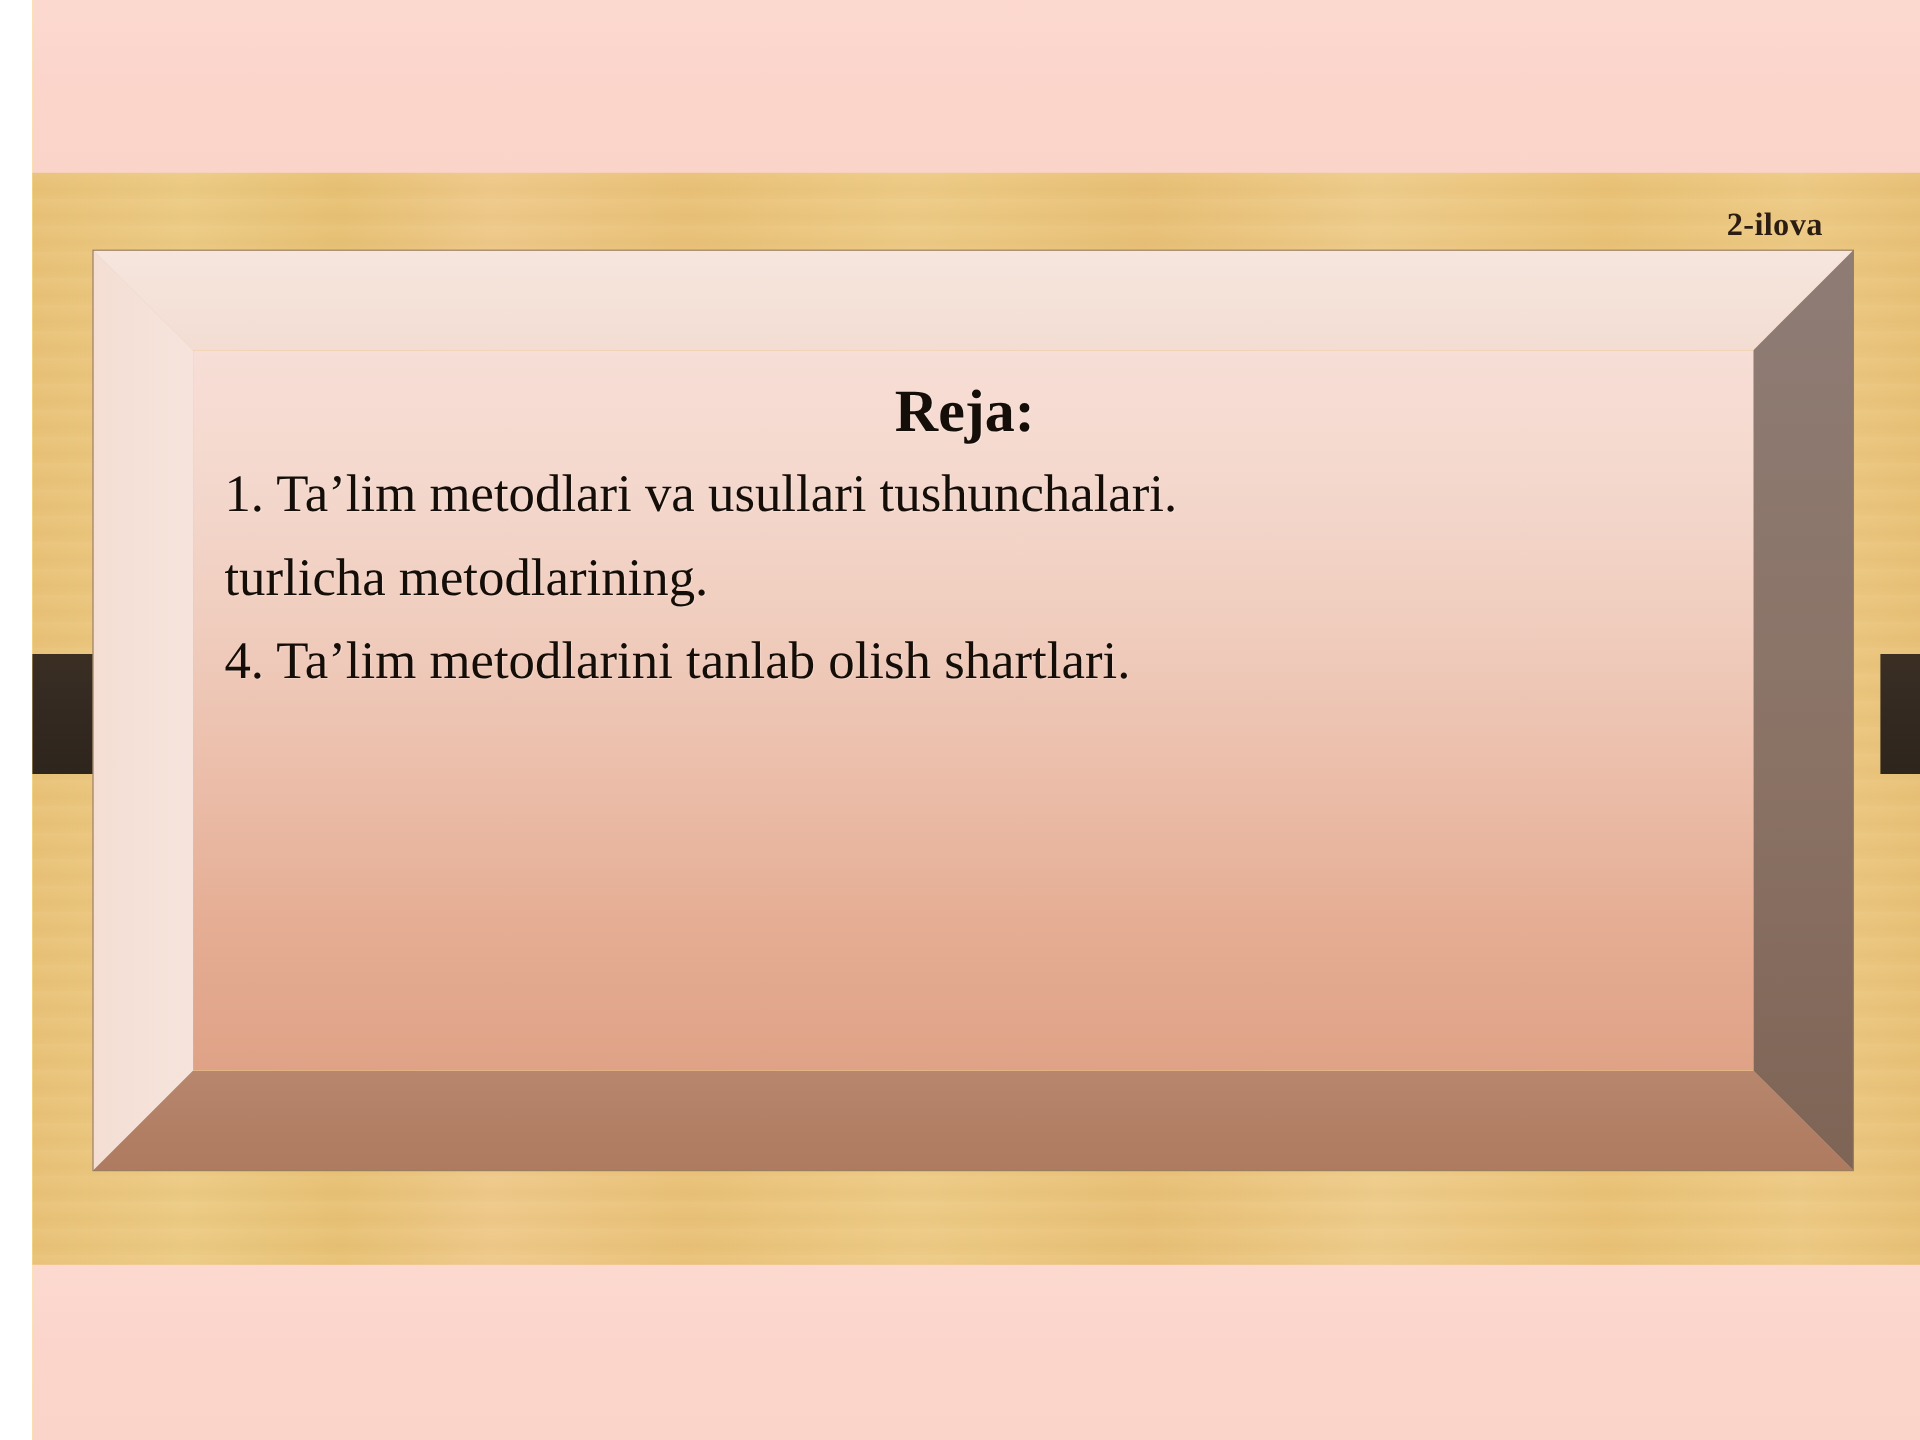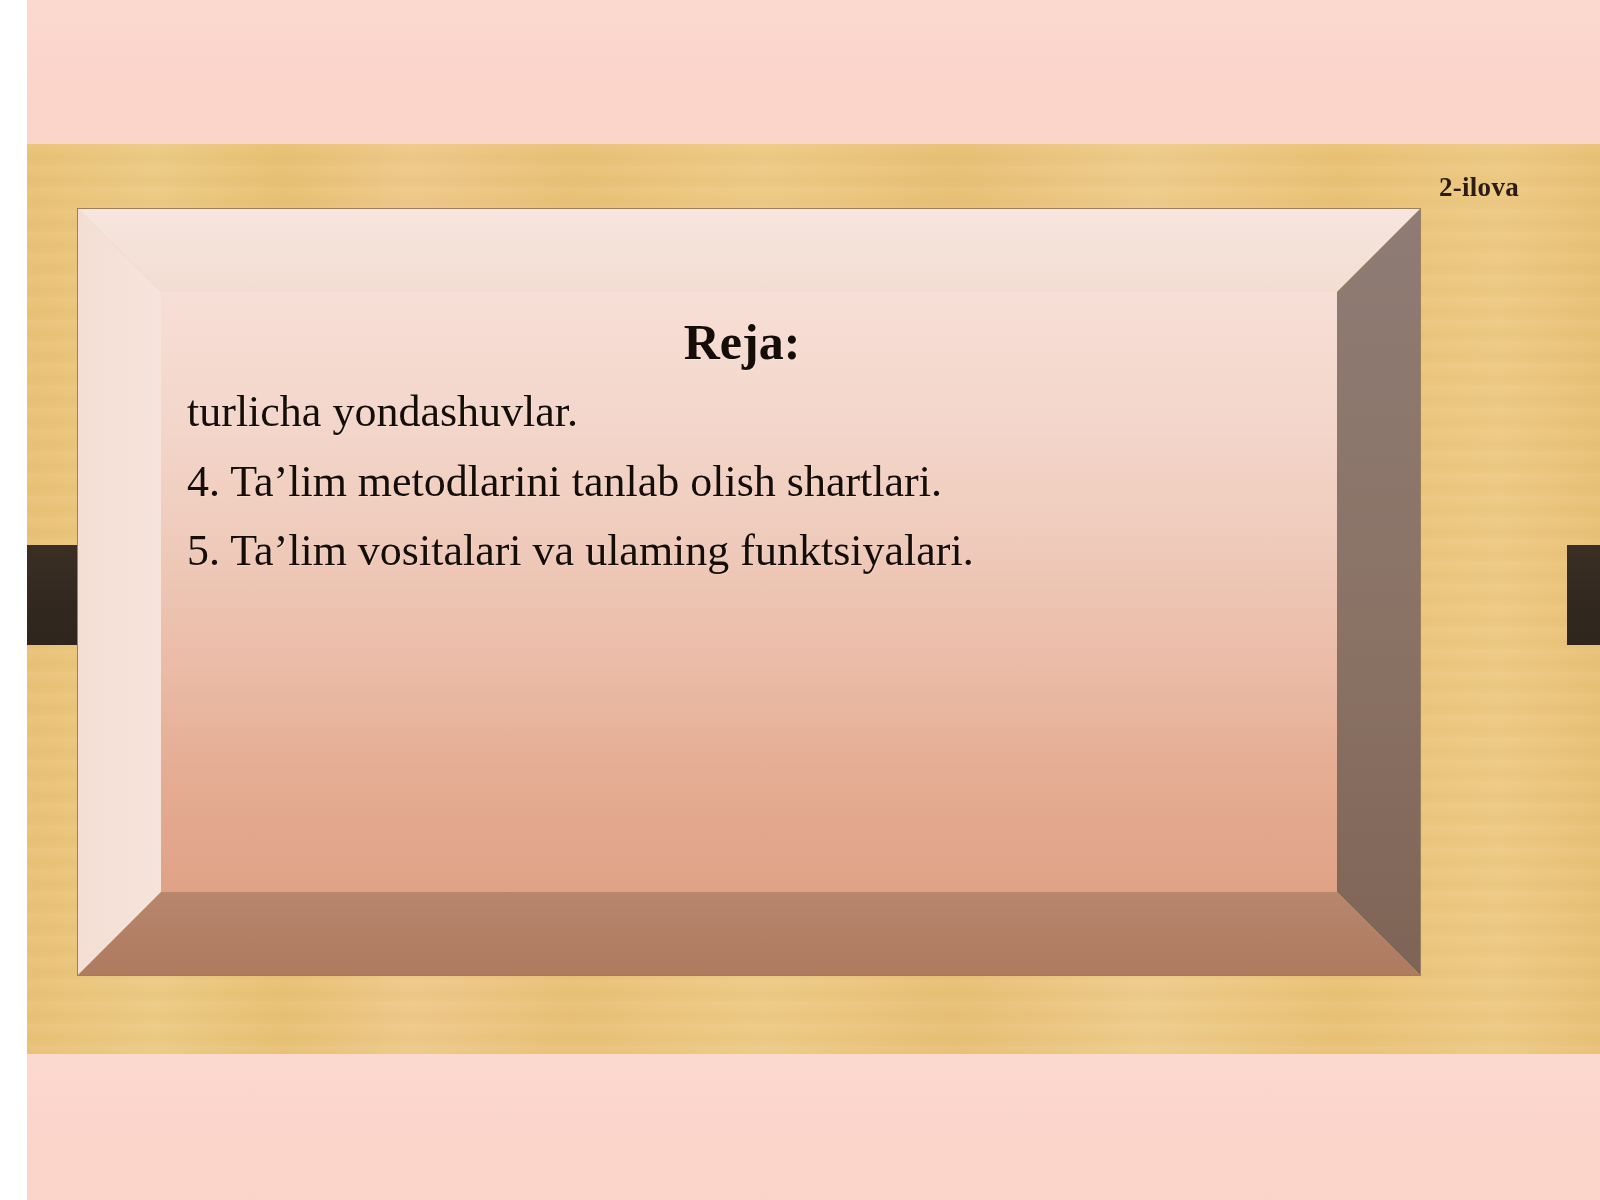--- a/index.html
+++ b/index.html
@@ -82,21 +82,21 @@
     color: #2b1d12;
     letter-spacing: 0.3px;
     white-space: nowrap;
   }
 
   
   .frame {
     position: absolute;
     left: 50px;
     top: 208px;
-    width: 1344px;
+    width: 1468px;
     height: 768px;
     box-sizing: border-box;
   }
 
   
   .bevel {
     position: absolute;
     inset: 0;
   }
   .bevel-face {
@@ -199,20 +199,20 @@
       <div class="bevel-face bevel-left"></div>
       <div class="bevel-face bevel-right"></div>
       <div class="bevel-face bevel-bottom"></div>
     </div>
     <div class="frame-outline"></div>
 
     <div class="panel">
       <div class="reja-title">Reja:</div>
 
       <div class="reja-list">
-        <div class="reja-line">turlicha yondashuvlar.</div>
+        <div class="reja-line">1. Ta’lim metodlari va usullari tushunchalari.</div>
+        <div class="reja-line">turlicha metodlarining.</div>
         <div class="reja-line">4. Ta’lim metodlarini tanlab olish shartlari.</div>
-        <div class="reja-line">5. Ta’lim vositalari va ulaming funktsiyalari.</div>
       </div>
     </div>
   </div>
 
 </div>
 
 </body></html>

